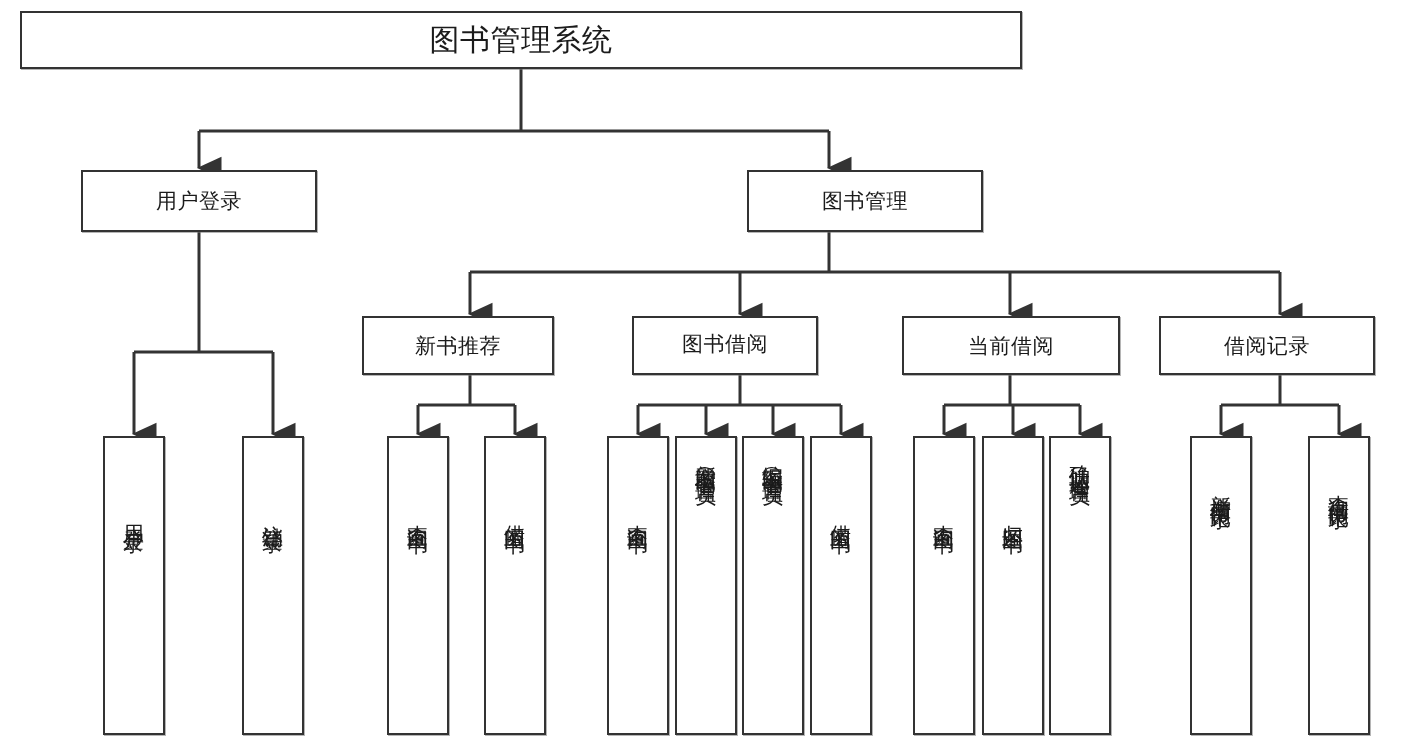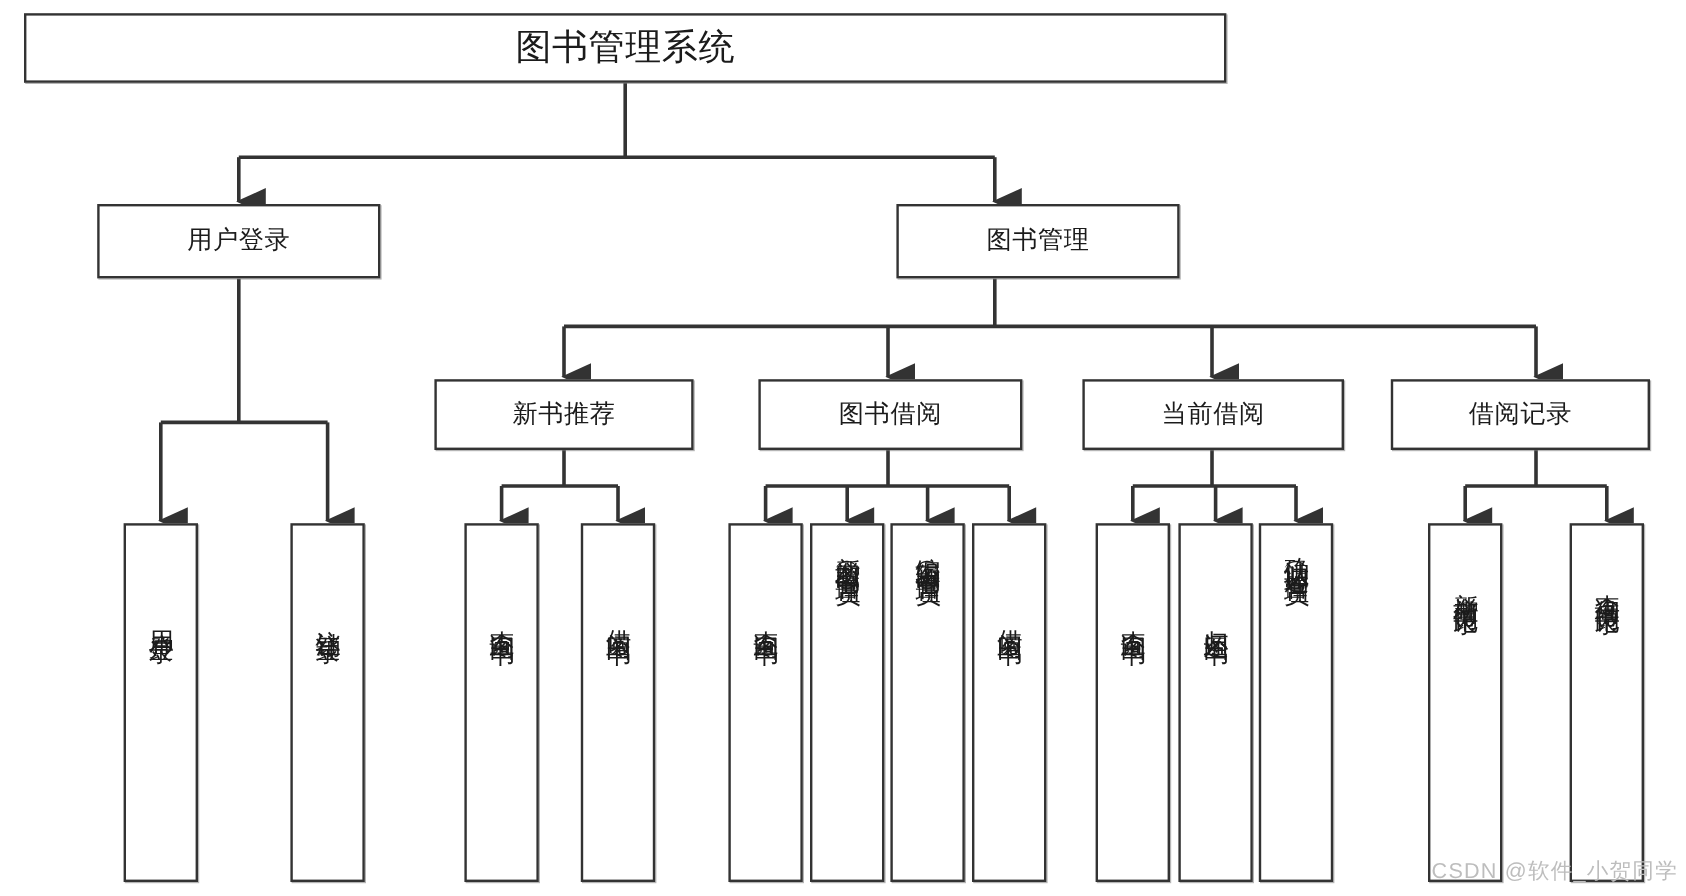--- a/index.html
+++ b/index.html
@@ -102,24 +102,24 @@
   <div id="nodes-layer">
       <div class="node horizontal root " style="left: 20px; top: 11px; width: 1002px; height: 58px;">
         <span class="label">图书管理系统</span>
       </div>
       <div class="node horizontal level2 " style="left: 81px; top: 170px; width: 236px; height: 62px;">
         <span class="label">用户登录</span>
       </div>
       <div class="node horizontal level2 " style="left: 711px; top: 170px; width: 236px; height: 62px; margin-left: 36px;">
         <span class="label">图书管理</span>
       </div>
-      <div class="node horizontal level3 " style="left: 362px; top: 316px; width: 216px; height: 59px;">
+      <div class="node horizontal level3 " style="left: 362px; top: 316px; width: 192px; height: 59px;">
         <span class="label">新书推荐</span>
       </div>
-      <div class="node horizontal level3 " style="left: 632px; top: 316px; width: 220px; height: 59px;">
+      <div class="node horizontal level3 " style="left: 632px; top: 316px; width: 186px; height: 59px; font-family: Liberation Mono, monospace;">
         <span class="label">图书借阅</span>
       </div>
       <div class="node horizontal level3 " style="left: 902px; top: 316px; width: 218px; height: 59px;">
         <span class="label">当前借阅</span>
       </div>
       <div class="node horizontal level3 " style="left: 1159px; top: 316px; width: 216px; height: 59px;">
         <span class="label">借阅记录</span>
       </div>
       <div class="node vertical leaf mid" style="left: 103px; top: 436px; width: 62px; height: 299px;">
         <span class="label">用户登录</span>
@@ -155,14 +155,13 @@
         <span class="label">确认归还（管理员）</span>
       </div>
       <div class="node vertical leaf mid3" style="left: 1190px; top: 436px; width: 62px; height: 299px;">
         <span class="label">新增借阅记录</span>
       </div>
       <div class="node vertical leaf mid3" style="left: 1308px; top: 436px; width: 62px; height: 299px;">
         <span class="label">查询借阅记录</span>
       </div>
     </div>
 
-  <div class="watermark" style="left: 1193px; top: 714px;">CSDN @软件_小贺同学</div>
 </div>
 
 </body></html>

